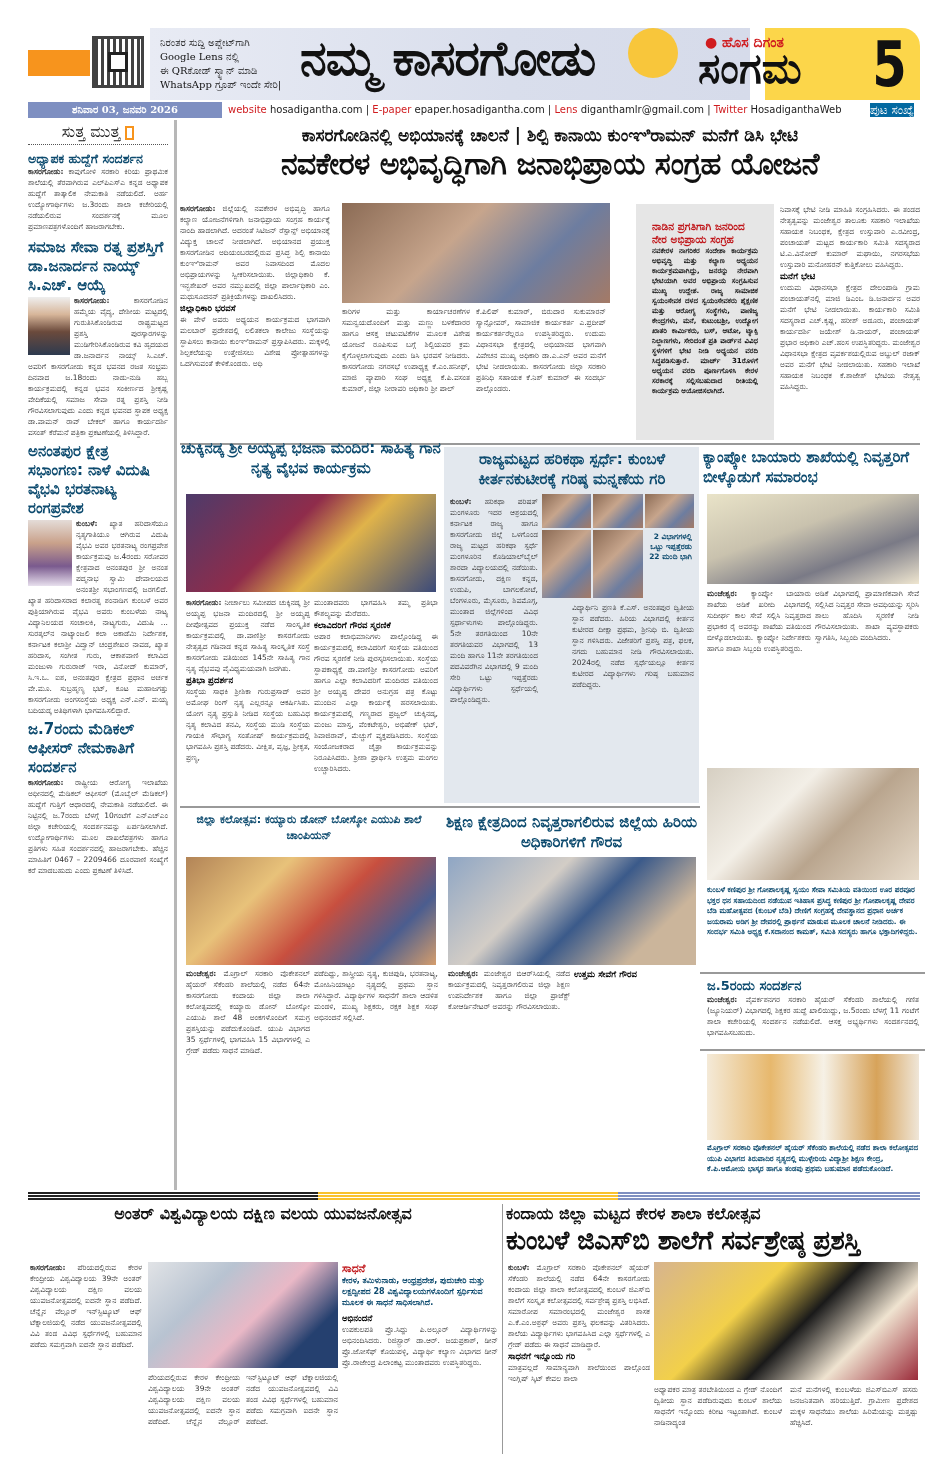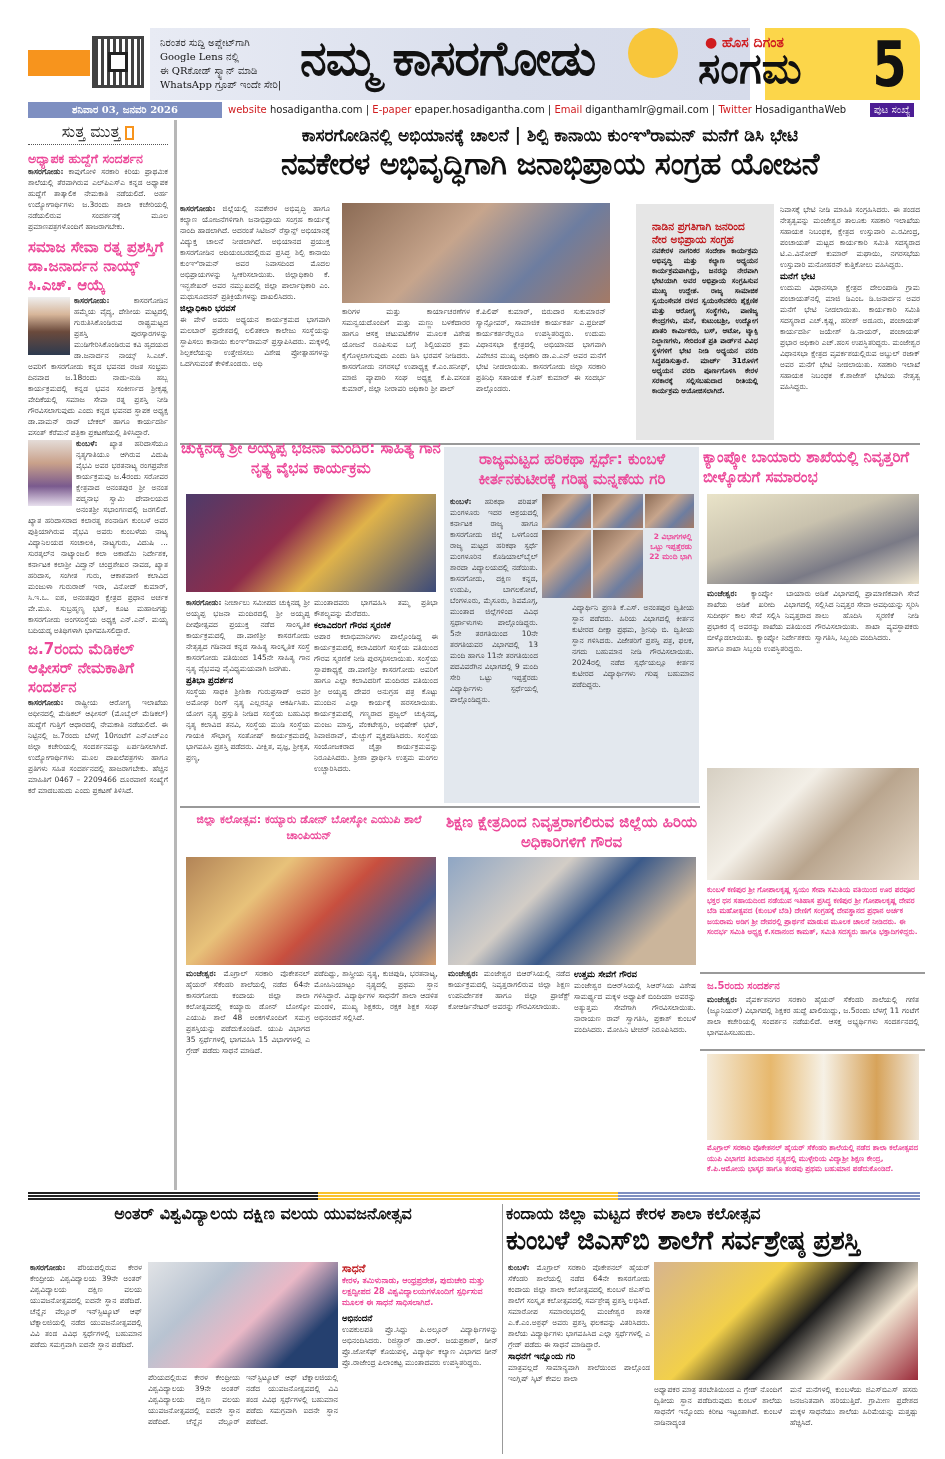--- a/index.html
+++ b/index.html
@@ -14,24 +14,24 @@
 .mast-sun{left:628px;top:28px;width:50px;height:50px;background:#f8c63b;border-radius:50%}
 .qr-text{left:160px;top:36px;font-family:"DejaVu Serif",serif;font-size:10px;line-height:14px}
 .qr-text div{white-space:nowrap}
 .title{left:300px;top:30px;font-size:48px;font-weight:bold;font-family:"DejaVu Serif",serif;letter-spacing:-1px}
 .brand-small{left:705px;top:34px;font-size:14px;font-weight:bold;color:#d01c1f}
 .brand-big{left:698px;top:44px;font-size:42px;font-weight:bold;font-family:"DejaVu Serif",serif}
 .pageno{left:868px;top:28px;font-size:62px;font-weight:bold;font-family:"DejaVu Sans",sans-serif;transform:scaleX(.8)}
 .datebar{left:28px;top:102px;width:194px;height:16px;background:#7e8fc1;color:#fff;font-size:10px;text-align:center;line-height:16px;font-family:"DejaVu Serif",serif;font-weight:bold}
 .linkbar{left:222px;top:102px;width:690px;height:16px;font-size:10px;line-height:16px;padding-left:6px;color:#222;white-space:nowrap}
 .linkbar .k{color:#d01c1f}
-.edition{left:870px;top:103px;width:44px;height:14px;background:#4c1d95;color:#fff;font-size:10px;text-align:center;line-height:14px}
+.edition{left:870px;top:103px;width:44px;height:14px;background:#0369a1;color:#fff;font-size:12px;text-align:center;line-height:14px}
 .rule-v{width:3px;background:#b7b7b7}
 .col{font-size:7.5px;line-height:11px;color:#333;text-align:justify}
-.hd{font-weight:bold;color:#ec4899;font-family:"DejaVu Sans",sans-serif}
+.hd{font-weight:bold;color:#0c4a6e;font-family:"DejaVu Sans",sans-serif}
 .h-side{font-size:15px;line-height:19px}
 .img{background:linear-gradient(135deg,#8b6b55,#c7a58c 40%,#6d7da0 70%,#a47a66)}
 .img2{background:linear-gradient(135deg,#b28457,#e8c27a 30%,#c84f3f 55%,#4b5d8f 80%,#d49d6c)}
 .img3{background:linear-gradient(160deg,#e9e3c8,#c9c2ae 40%,#7a7a86 70%,#efe6d0)}
 .img4{background:linear-gradient(135deg,#4d3b6a,#8f2c4b 40%,#e0b34a 60%,#3b4a7a)}
 .box-grey{background:#e6e6e6}
 .box-blue{background:#e3e8ee}
 .sub{font-weight:bold;color:#000;font-size:8.5px;line-height:12px}
 .red{color:#c0161a}
 .hr{height:2px;background:#999}
@@ -53,38 +53,39 @@
   <div>WhatsApp ಗ್ರೂಪ್ ಇಂದೇ ಸೇರಿ|</div>
 </div>
 <div class="abs title">ನಮ್ಮ ಕಾಸರಗೋಡು</div>
 <div class="abs brand-small">● <span>ಹೊಸ ದಿಗಂತ</span></div>
 <div class="abs brand-big">ಸಂಗಮ</div>
 <div class="abs pageno">5</div>
 <div class="abs datebar">ಶನಿವಾರ 03, ಜನವರಿ 2026</div>
 <div class="abs linkbar">
   <span class="k">website</span> <span>hosadigantha.com</span> |
   <span class="k">E-paper</span> <span>epaper.hosadigantha.com</span> |
-  <span class="k">Email</span> <span>diganthamlr@gmail.com</span> |
+  <span class="k">Lens</span> <span>diganthamlr@gmail.com</span> |
   <span class="k">Twitter</span> <span>HosadiganthaWeb</span>
 </div>
 <div class="abs edition">ಪುಟ ಸಂಖ್ಯೆ</div>
 
 <div class="abs rule-v" style="left:174px;top:120px;height:1070px"></div>
 
 <div class="abs" style="left:28px;top:122px;width:140px">
   <div style="text-align:center;font-size:16px;font-weight:normal;border-bottom:1px dotted #555;padding-bottom:3px;margin-bottom:6px">
     <span>ಸುತ್ತ ಮುತ್ತ</span> <span style="display:inline-block;width:9px;height:14px;border:2px solid #f7941d;vertical-align:middle"></span>
   </div>
   <div class="hd" style="font-size:12.5px;line-height:15px">ಅಧ್ಯಾಪಕ ಹುದ್ದೆಗೆ ಸಂದರ್ಶನ</div>
   <div class="col"><b>ಕಾಸರಗೋಡು:</b> <span>ಕಾವುಗೋಳಿ ಸರಕಾರಿ ಕಿರಿಯ ಪ್ರಾಥಮಿಕ ಶಾಲೆಯಲ್ಲಿ ತೆರವಾಗಿರುವ ಎಲ್‌ಪಿಎಸ್‌ಎ ಕನ್ನಡ ಅಧ್ಯಾಪಕ ಹುದ್ದೆಗೆ ತಾತ್ಕಾಲಿಕ ನೇಮಕಾತಿ ನಡೆಯಲಿದೆ. ಅರ್ಹ ಉದ್ಯೋಗಾರ್ಥಿಗಳು ಜ.3ರಂದು ಶಾಲಾ ಕಚೇರಿಯಲ್ಲಿ ನಡೆಯಲಿರುವ ಸಂದರ್ಶನಕ್ಕೆ ಮೂಲ ಪ್ರಮಾಣಪತ್ರಗಳೊಂದಿಗೆ ಹಾಜರಾಗಬೇಕು.</span></div>
   <div class="hd h-side" style="margin-top:6px">ಸಮಾಜ ಸೇವಾ ರತ್ನ ಪ್ರಶಸ್ತಿಗೆ ಡಾ.ಜನಾರ್ದನ ನಾಯ್ಕ್ ಸಿ.ಎಚ್. ಆಯ್ಕೆ</div>
   <div class="col" style="max-height:292px;overflow:hidden">
     <div class="img" style="float:left;width:42px;height:58px;margin:2px 4px 2px 0;background:linear-gradient(180deg,#efefef 0,#d7b69a 30%,#6b4a3c 60%,#2d3a4f 100%)"></div>
     <b>ಕಾಸರಗೋಡು:</b> <span>ಕಾಸರಗೋಡಿನ ಹಮ್ಮೆಯ ವೈದ್ಯ, ದೇಶೀಯ ಮಟ್ಟದಲ್ಲಿ ಗುರುತಿಸಿಕೊಂಡಿರುವ ರಾಷ್ಟ್ರಮಟ್ಟದ ಪ್ರಶಸ್ತಿ ಪುರಸ್ಕಾರಗಳನ್ನು ಮುಡಿಗೇರಿಸಿಕೊಂಡಿರುವ ಕವಿ ಹೃದಯದ ಡಾ.ಜನಾರ್ದನ ನಾಯ್ಕ್ ಸಿ.ಎಚ್. ಅವರಿಗೆ ಕಾಸರಗೋಡು ಕನ್ನಡ ಭವನದ ರಜತ ಸಂಭ್ರಮ ದಿನವಾದ ಜ.18ರಂದು ನಾಡು-ನುಡಿ ಹಬ್ಬ ಕಾರ್ಯಕ್ರಮದಲ್ಲಿ ಕನ್ನಡ ಭವನ ಸಂಕೀರ್ಣದ ಶ್ರೀಕೃಷ್ಣ ವೇದಿಕೆಯಲ್ಲಿ ಸಮಾಜ ಸೇವಾ ರತ್ನ ಪ್ರಶಸ್ತಿ ನೀಡಿ ಗೌರವಿಸಲಾಗುವುದು ಎಂದು ಕನ್ನಡ ಭವನದ ಸ್ಥಾಪಕ ಅಧ್ಯಕ್ಷ ಡಾ.ವಾಮನ್ ರಾವ್ ಬೇಕಲ್ ಹಾಗೂ ಕಾರ್ಯದರ್ಶಿ ವಸಂತ್ ಕೆರೆಮನೆ ಪತ್ರಿಕಾ ಪ್ರಕಟಣೆಯಲ್ಲಿ ತಿಳಿಸಿದ್ದಾರೆ.</span>
   </div>
+  <div class="hd h-side" style="margin-top:4px">ಅನಂತಪುರ ಕ್ಷೇತ್ರ ಸಭಾಂಗಣ: ನಾಳೆ ವಿದುಷಿ ವೈಭವಿ ಭರತನಾಟ್ಯ ರಂಗಪ್ರವೇಶ</div>
   <div class="col" style="max-height:385px;overflow:hidden">
     <div style="float:left;width:44px;height:66px;margin:2px 4px 2px 0;background:linear-gradient(180deg,#e4dcd8 0,#c9a18a 35%,#7a5a8e 70%,#e8e0ee 100%)"></div>
     <b>ಕುಂಬಳೆ:</b> <span>ಖ್ಯಾತ ಹರಿದಾಸೆಯೂ ನೃತ್ಯಗಾತಿಯೂ ಆಗಿರುವ ವಿದುಷಿ ವೈಭವಿ ಅವರ ಭರತನಾಟ್ಯ ರಂಗಪ್ರವೇಶ ಕಾರ್ಯಕ್ರಮವು ಜ.4ರಂದು ಸರೋವರ ಕ್ಷೇತ್ರವಾದ ಅನಂತಪುರ ಶ್ರೀ ಅನಂತ ಪದ್ಮನಾಭ ಸ್ವಾಮಿ ದೇವಾಲಯದ ಅನಂತಶ್ರೀ ಸಭಾಂಗಣದಲ್ಲಿ ಜರಗಲಿದೆ. ಖ್ಯಾತ ಹರಿದಾಸರಾದ ಕಲಾರತ್ನ ಶಂನಾಡಿಗ ಕುಂಬಳೆ ಅವರ ಪುತ್ರಿಯಾಗಿರುವ ವೈಭವಿ ಅವರು ಕುಂಬಳೆಯ ನಾಟ್ಯ ವಿದ್ಯಾನಿಲಯದ ಸಂಚಾಲಕಿ, ನಾಟ್ಯಗುರು, ವಿದುಷಿ ... ಸುರತ್ಕಲ್‌ನ ನಾಟ್ಯಾಂಜಲಿ ಕಲಾ ಅಕಾಡೆಮಿ ನಿರ್ದೇಶಕ, ಕರ್ನಾಟಕ ಕಲಾಶ್ರೀ ವಿದ್ವಾನ್ ಚಂದ್ರಶೇಖರ ನಾವಡ, ಖ್ಯಾತ ಹರಿದಾಸ, ಸಂಗೀತ ಗುರು, ಆಕಾಶವಾಣಿ ಕಲಾವಿದ ಮಂಜುಳಾ ಗುರುರಾಜ್ ಇರಾ, ವಿನೋದ್ ಕುಮಾರ್, ಸಿ.ಇ.ಒ. ಐಶ, ಅನಂತಪುರ ಕ್ಷೇತ್ರದ ಪ್ರಧಾನ ಅರ್ಚಕ ವೇ.ಮೂ. ಸುಬ್ರಹ್ಮಣ್ಯ ಭಟ್, ಕೂಟ ಮಹಾಜಗತ್ತು ಕಾಸರಗೋಡು ಅಂಗಸಂಸ್ಥೆಯ ಅಧ್ಯಕ್ಷ ಎನ್.ಎನ್. ಮಯ್ಯ ಬದಿಯಡ್ಕ ಅತಿಥಿಗಳಾಗಿ ಭಾಗವಹಿಸಲಿದ್ದಾರೆ.</span>
   </div>
   <div class="hd h-side" style="margin-top:4px">ಜ.7ರಂದು ಮೆಡಿಕಲ್ ಆಫೀಸರ್ ನೇಮಕಾತಿಗೆ ಸಂದರ್ಶನ</div>
   <div class="col"><b>ಕಾಸರಗೋಡು:</b> <span>ರಾಷ್ಟ್ರೀಯ ಆರೋಗ್ಯ ಇಲಾಖೆಯ ಅಧೀನದಲ್ಲಿ ಮೆಡಿಕಲ್ ಆಫೀಸರ್ (ಮೊಬೈಲ್ ಮೆಡಿಕಲ್) ಹುದ್ದೆಗೆ ಗುತ್ತಿಗೆ ಆಧಾರದಲ್ಲಿ ನೇಮಕಾತಿ ನಡೆಯಲಿದೆ. ಈ ನಿಟ್ಟಿನಲ್ಲಿ ಜ.7ರಂದು ಬೆಳಗ್ಗೆ 10ಗಂಟೆಗೆ ಎನ್‌ಎಚ್‌ಎಂ ಜಿಲ್ಲಾ ಕಚೇರಿಯಲ್ಲಿ ಸಂದರ್ಶನವನ್ನು ಏರ್ಪಡಿಸಲಾಗಿದೆ. ಉದ್ಯೋಗಾರ್ಥಿಗಳು ಮೂಲ ದಾಖಲೆಪತ್ರಗಳು ಹಾಗೂ ಪ್ರತಿಗಳು ಸಹಿತ ಸಂದರ್ಶನದಲ್ಲಿ ಹಾಜರಾಗಬೇಕು. ಹೆಚ್ಚಿನ ಮಾಹಿತಿಗೆ 0467 – 2209466 ದೂರವಾಣಿ ಸಂಖ್ಯೆಗೆ ಕರೆ ಮಾಡಬಹುದು ಎಂದು ಪ್ರಕಟಣೆ ತಿಳಿಸಿದೆ.</span></div>
 </div>
 
 <div class="abs" style="left:180px;top:124px;width:740px;text-align:center">
   <div style="font-size:17px;font-weight:bold;line-height:22px">ಕಾಸರಗೋಡಿನಲ್ಲಿ ಅಭಿಯಾನಕ್ಕೆ ಚಾಲನೆ | ಶಿಲ್ಪಿ ಕಾನಾಯಿ ಕುಂಞಿರಾಮನ್ ಮನೆಗೆ ಡಿಸಿ ಭೇಟಿ</div>
@@ -145,21 +146,21 @@
 </div>
 <div class="abs img3" style="left:707px;top:494px;width:212px;height:90px"></div>
 <div class="abs col" style="left:707px;top:588px;width:104px;height:150px;overflow:hidden"><b>ಮಂಜೇಶ್ವರ:</b> <span>ಕ್ಯಾಂಪ್ಕೋ ಬಾಯಾರು ಶಾಖೆಯ ಅಡಿಕೆ ಖರೀದಿ ವಿಭಾಗದಲ್ಲಿ ಸುದೀರ್ಘ ಕಾಲ ಸೇವೆ ಸಲ್ಲಿಸಿ ನಿವೃತ್ತರಾದ ಪ್ರಭಾಕರ ರೈ ಅವರನ್ನು ಶಾಖೆಯ ವತಿಯಿಂದ ಬೀಳ್ಕೊಡಲಾಯಿತು. ಕ್ಯಾಂಪ್ಕೋ ನಿರ್ದೇಶಕರು ಹಾಗೂ ಶಾಖಾ ಸಿಬ್ಬಂದಿ ಉಪಸ್ಥಿತರಿದ್ದರು.</span></div>
 <div class="abs col" style="left:815px;top:588px;width:104px;height:150px;overflow:hidden"><span>ಅಡಿಕೆ ವಿಭಾಗದಲ್ಲಿ ಪ್ರಾಮಾಣಿಕವಾಗಿ ಸೇವೆ ಸಲ್ಲಿಸಿದ ನಿವೃತ್ತರ ಸೇವಾ ಅವಧಿಯನ್ನು ಸ್ಮರಿಸಿ ಶಾಲು ಹೊದಿಸಿ ಸ್ಮರಣಿಕೆ ನೀಡಿ ಗೌರವಿಸಲಾಯಿತು. ಶಾಖಾ ವ್ಯವಸ್ಥಾಪಕರು ಸ್ವಾಗತಿಸಿ, ಸಿಬ್ಬಂದಿ ವಂದಿಸಿದರು.</span></div>
 
 <div class="abs img3" style="left:707px;top:768px;width:212px;height:112px;background:linear-gradient(135deg,#d6cfc2,#f3efe7 35%,#b9a58e 60%,#e8dccb)"></div>
 <div class="abs hd" style="left:707px;top:885px;width:212px;font-size:7.3px;line-height:10.5px">ಕುಂಬಳೆ ಕಣಿಪುರ ಶ್ರೀ ಗೋಪಾಲಕೃಷ್ಣ ಸ್ವಯಂ ಸೇವಾ ಸಮಿತಿಯ ವತಿಯಿಂದ ಊರ ಪರವೂರ ಭಕ್ತರ ಧನ ಸಹಾಯದಿಂದ ನಡೆಯುವ ಇತಿಹಾಸ ಪ್ರಸಿದ್ಧ ಕಣಿಪುರ ಶ್ರೀ ಗೋಪಾಲಕೃಷ್ಣ ದೇವರ ಬೆಡಿ ಮಹೋತ್ಸವದ (ಕುಂಬಳೆ ಬೆಡಿ) ದೇಣಿಗೆ ಸಂಗ್ರಹಕ್ಕೆ ದೇವಸ್ಥಾನದ ಪ್ರಧಾನ ಅರ್ಚಕ ಜಯರಾಮ ಅಡಿಗ ಶ್ರೀ ದೇವರಲ್ಲಿ ಪ್ರಾರ್ಥನೆ ಮಾಡುವ ಮೂಲಕ ಚಾಲನೆ ನೀಡಿದರು. ಈ ಸಂದರ್ಭ ಸಮಿತಿ ಅಧ್ಯಕ್ಷ ಕೆ.ಸದಾನಂದ ಕಾಮತ್, ಸಮಿತಿ ಸದಸ್ಯರು ಹಾಗೂ ಭಕ್ತಾದಿಗಳಿದ್ದರು.</div>
 
 <div class="abs hr" style="left:700px;top:972px;width:225px"></div>
 <div class="abs" style="left:707px;top:978px;width:212px">
-  <div class="hd" style="font-size:10px;line-height:16px">ಜ.5ರಂದು ಸಂದರ್ಶನ</div>
+  <div class="hd" style="font-size:13px;line-height:16px">ಜ.5ರಂದು ಸಂದರ್ಶನ</div>
   <div class="col"><b>ಮಂಜೇಶ್ವರ:</b> <span>ವೈವರ್ಕಶನಗರ ಸರಕಾರಿ ಹೈಯರ್ ಸೆಕೆಂಡರಿ ಶಾಲೆಯಲ್ಲಿ ಗಣಿತ (ಜ್ಯೂನಿಯರ್) ವಿಭಾಗದಲ್ಲಿ ಶಿಕ್ಷಕರ ಹುದ್ದೆ ಖಾಲಿಯಿದ್ದು, ಜ.5ರಂದು ಬೆಳಗ್ಗೆ 11 ಗಂಟೆಗೆ ಶಾಲಾ ಕಚೇರಿಯಲ್ಲಿ ಸಂದರ್ಶನ ನಡೆಯಲಿದೆ. ಆಸಕ್ತ ಅಭ್ಯರ್ಥಿಗಳು ಸಂದರ್ಶನದಲ್ಲಿ ಭಾಗವಹಿಸಬಹುದು.</span></div>
 </div>
 <div class="abs hr" style="left:700px;top:1049px;width:225px"></div>
 <div class="abs img4" style="left:707px;top:1054px;width:212px;height:86px;background:linear-gradient(90deg,#f4ead8,#e7b86d 30%,#f6f1e6 55%,#d7a35a 80%,#efe6d8)"></div>
 <div class="abs hd" style="left:707px;top:1143px;width:212px;font-size:7.3px;line-height:10.5px">ಮೊಗ್ರಾಲ್ ಸರಕಾರಿ ವೊಕೇಶನಲ್ ಹೈಯರ್ ಸೆಕೆಂಡರಿ ಶಾಲೆಯಲ್ಲಿ ನಡೆದ ಶಾಲಾ ಕಲೋತ್ಸವದ ಯುಪಿ ವಿಭಾಗದ ತಿರುವಾದಿರ ನೃತ್ಯದಲ್ಲಿ ಮುಳ್ಳೇರಿಯ ವಿದ್ಯಾಶ್ರೀ ಶಿಕ್ಷಣ ಕೇಂದ್ರ, ಕೆ.ಪಿ.ಆಮೋಯ ಭಾಸ್ಕರ ಹಾಗೂ ತಂಡವು ಪ್ರಥಮ ಬಹುಮಾನ ಪಡೆದುಕೊಂಡಿದೆ.</div>
 
 <div class="abs hr" style="left:180px;top:806px;width:520px"></div>
 <div class="abs" style="left:184px;top:812px;width:250px;text-align:center">
   <div class="hd" style="font-size:11px;line-height:16px">ಜಿಲ್ಲಾ ಕಲೋತ್ಸವ: ಕಯ್ಯಾರು ಡೋನ್ ಬೋಸ್ಕೋ ಎಯುಪಿ ಶಾಲೆ ಚಾಂಪಿಯನ್</div>
 </div>
@@ -167,21 +168,20 @@
 <div class="abs col" style="left:186px;top:968px;width:124px;height:222px;overflow:hidden"><b>ಮಂಜೇಶ್ವರ:</b> <span>ಮೊಗ್ರಾಲ್ ಸರಕಾರಿ ವೊಕೇಶನಲ್ ಹೈಯರ್ ಸೆಕೆಂಡರಿ ಶಾಲೆಯಲ್ಲಿ ನಡೆದ 64ನೇ ಕಾಸರಗೋಡು ಕಂದಾಯ ಜಿಲ್ಲಾ ಶಾಲಾ ಕಲೋತ್ಸವದಲ್ಲಿ ಕಯ್ಯಾರು ಡೋನ್ ಬೋಸ್ಕೋ ಎಯುಪಿ ಶಾಲೆ 48 ಅಂಕಗಳೊಂದಿಗೆ ಸಮಗ್ರ ಪ್ರಶಸ್ತಿಯನ್ನು ಪಡೆದುಕೊಂಡಿದೆ. ಯುಪಿ ವಿಭಾಗದ 35 ಸ್ಪರ್ಧೆಗಳಲ್ಲಿ ಭಾಗವಹಿಸಿ 15 ವಿಭಾಗಗಳಲ್ಲಿ ಎ ಗ್ರೇಡ್ ಪಡೆದು ಸಾಧನೆ ಮಾಡಿದೆ.</span></div>
 <div class="abs col" style="left:314px;top:968px;width:124px;height:222px;overflow:hidden"><span>ಪಡೆದಿದ್ದು, ಶಾಸ್ತ್ರೀಯ ನೃತ್ಯ, ಕುಚಿಪುಡಿ, ಭರತನಾಟ್ಯ, ಮೋಹಿನಿಯಾಟ್ಟಂ ನೃತ್ಯದಲ್ಲಿ ಪ್ರಥಮ ಸ್ಥಾನ ಗಳಿಸಿದ್ದಾರೆ. ವಿದ್ಯಾರ್ಥಿಗಳ ಸಾಧನೆಗೆ ಶಾಲಾ ಆಡಳಿತ ಮಂಡಳಿ, ಮುಖ್ಯ ಶಿಕ್ಷಕರು, ರಕ್ಷಕ ಶಿಕ್ಷಕ ಸಂಘ ಅಭಿನಂದನೆ ಸಲ್ಲಿಸಿದೆ.</span></div>
 
 <div class="abs" style="left:444px;top:812px;width:255px;text-align:center">
   <div class="hd" style="font-size:15px;line-height:20px">ಶಿಕ್ಷಣ ಕ್ಷೇತ್ರದಿಂದ ನಿವೃತ್ತರಾಗಲಿರುವ ಜಿಲ್ಲೆಯ ಹಿರಿಯ ಅಧಿಕಾರಿಗಳಿಗೆ ಗೌರವ</div>
 </div>
 <div class="abs img" style="left:448px;top:857px;width:248px;height:108px;background:linear-gradient(135deg,#8fa6c4,#d3cdc6 35%,#3b5a8a 55%,#cbb59b 80%)"></div>
 <div class="abs col" style="left:448px;top:968px;width:122px;height:222px;overflow:hidden"><b>ಮಂಜೇಶ್ವರ:</b> <span>ಮಂಜೇಶ್ವರ ಬಿಆರ್‌ಸಿಯಲ್ಲಿ ನಡೆದ ಕಾರ್ಯಕ್ರಮದಲ್ಲಿ ನಿವೃತ್ತರಾಗಲಿರುವ ಜಿಲ್ಲಾ ಶಿಕ್ಷಣ ಉಪನಿರ್ದೇಶಕ ಹಾಗೂ ಜಿಲ್ಲಾ ಪ್ರಾಜೆಕ್ಟ್ ಕೋಆರ್ಡಿನೇಟರ್ ಅವರನ್ನು ಗೌರವಿಸಲಾಯಿತು.</span></div>
 <div class="abs col" style="left:574px;top:968px;width:122px;height:222px;overflow:hidden">
   <div class="sub">ಉತ್ತಮ ಸೇವೆಗೆ ಗೌರವ</div>
-  <span>ಮಂಜೇಶ್ವರ ಬಿಆರ್‌ಸಿಯಲ್ಲಿ ಸಿಆರ್‌ಸಿಯ ವಿಶೇಷ ಸಾಮರ್ಥ್ಯದ ಮಕ್ಕಳ ಅಧ್ಯಾಪಿಕೆ ಬಿಂದಿಯಾ ಅವರನ್ನು ಅತ್ಯುತ್ತಮ ಸೇವೆಗಾಗಿ ಗೌರವಿಸಲಾಯಿತು. ನಾರಾಯಣ ರಾವ್ ಸ್ವಾಗತಿಸಿ, ಪ್ರಕಾಶ್ ಕುಂಬಳೆ ವಂದಿಸಿದರು. ಮೋಹಿನಿ ಟೀಚರ್ ನಿರೂಪಿಸಿದರು.</span>
 </div>
 
 <div class="abs stripe" style="left:28px;top:1192px;width:290px;background:repeating-linear-gradient(180deg,#222 0 2px,#fff 2px 3px)"></div>
 <div class="abs stripe" style="left:318px;top:1192px;width:300px;background:repeating-linear-gradient(180deg,#f9c22e 0 2px,#fff 2px 3px)"></div>
 <div class="abs stripe" style="left:618px;top:1192px;width:302px;background:repeating-linear-gradient(180deg,#7e8fc1 0 2px,#fff 2px 3px)"></div>
 
 <div class="abs" style="left:28px;top:1204px;width:470px;text-align:center">
   <div style="font-size:16px;font-weight:bold;line-height:20px">ಅಂತರ್ ವಿಶ್ವವಿದ್ಯಾಲಯ ದಕ್ಷಿಣ ವಲಯ ಯುವಜನೋತ್ಸವ</div>
 </div>
 <div class="abs col" style="left:30px;top:1262px;width:112px;height:190px;overflow:hidden"><b>ಕಾಸರಗೋಡು:</b> <span>ಪೆರಿಯದಲ್ಲಿರುವ ಕೇರಳ ಕೇಂದ್ರೀಯ ವಿಶ್ವವಿದ್ಯಾಲಯ 39ನೇ ಅಂತರ್ ವಿಶ್ವವಿದ್ಯಾಲಯ ದಕ್ಷಿಣ ವಲಯ ಯುವಜನೋತ್ಸವದಲ್ಲಿ ಐದನೇ ಸ್ಥಾನ ಪಡೆದಿದೆ. ಚೆನ್ನೈನ ವೆಲ್ಲೂರ್ ಇನ್‌ಸ್ಟಿಟ್ಯೂಟ್ ಆಫ್ ಟೆಕ್ನಾಲಜಿಯಲ್ಲಿ ನಡೆದ ಯುವಜನೋತ್ಸವದಲ್ಲಿ ವಿವಿ ತಂಡ ವಿವಿಧ ಸ್ಪರ್ಧೆಗಳಲ್ಲಿ ಬಹುಮಾನ ಪಡೆದು ಸಮಗ್ರವಾಗಿ ಐದನೇ ಸ್ಥಾನ ಪಡೆದಿದೆ.</span></div>

